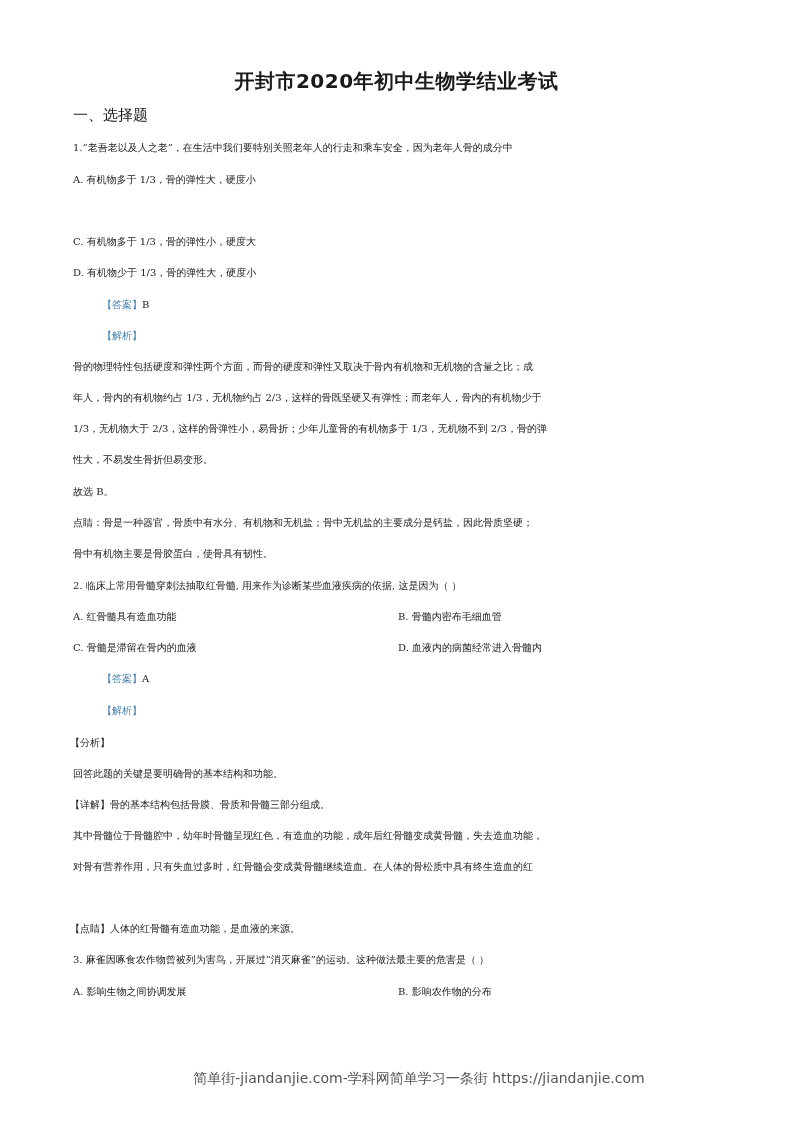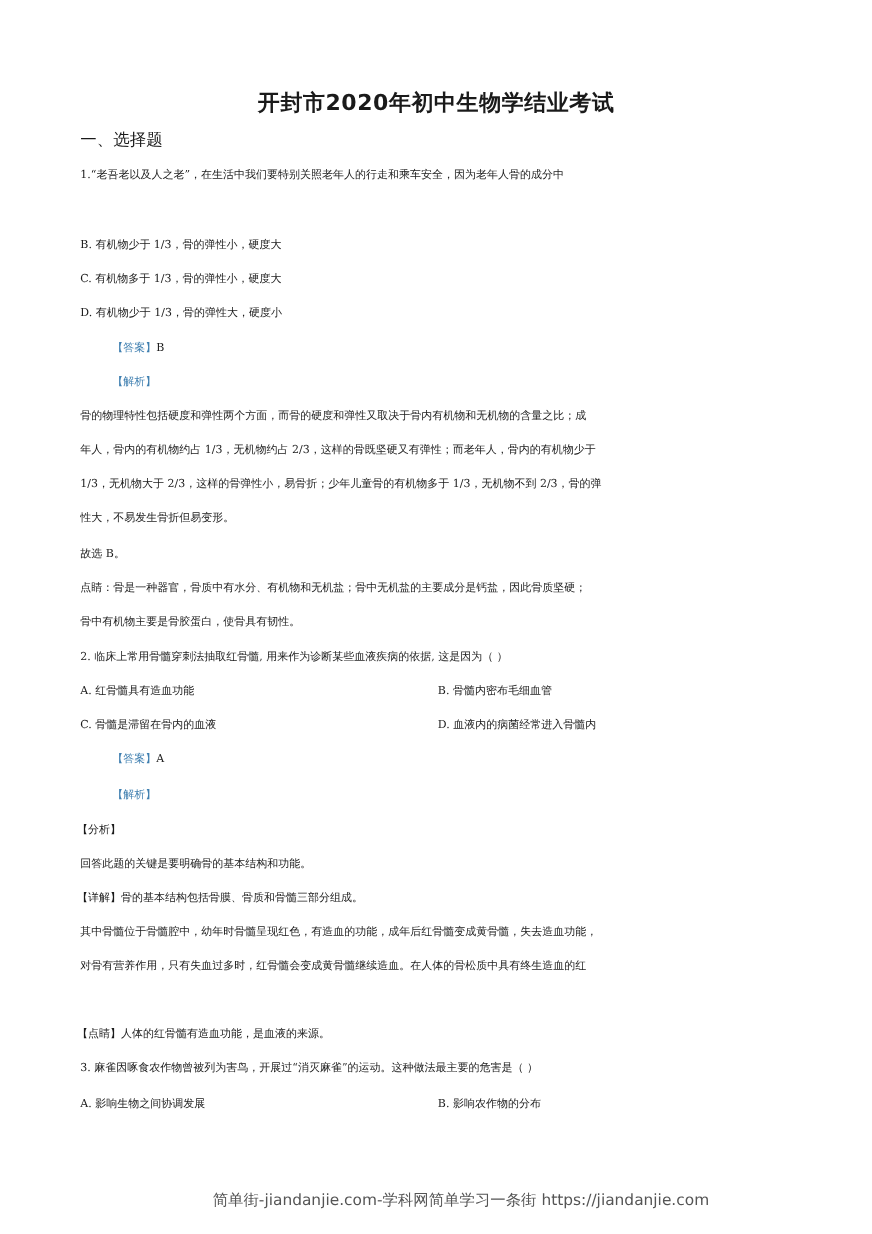--- a/index.html
+++ b/index.html
@@ -1,38 +1,38 @@
 <!DOCTYPE html>
 <html><head>
 <meta charset="utf-8">
 <style>
   html, body { margin: 0; padding: 0; background: #ffffff; }
   body { width: 793px; height: 1122px; position: relative; overflow: hidden;
          font-family: "DejaVu Serif", "Liberation Serif", serif; color: #1a1a1a; }
-  .page { position: absolute; left: 0; top: 12px; width: 793px; height: 826px; }
+  .page { position: absolute; left: 0; top: 0; width: 793px; height: 826px; }
   .title { position: absolute; left: 0; right: 0; top: 68px; text-align: center;
            font-family: "DejaVu Sans", "Liberation Sans", sans-serif; font-weight: bold;
            font-size: 20px; letter-spacing: 0.5px; }
   .section { position: absolute; left: 73px; top: 106px; font-family: "DejaVu Sans", "Liberation Sans", sans-serif;
              font-weight: normal; font-size: 15px; }
   .line { position: absolute; left: 73px; font-size: 10px; white-space: nowrap; line-height: 18px; }
   .col2 { left: 398px; text-align: center; }
   .blue { color: #3f7fb0; margin-left: 32px; }
   .footer { position: absolute; left: 0; right: 0; top: 1070px; text-align: center;
             font-family: "DejaVu Sans", "Liberation Sans", sans-serif; font-size: 14px; color: #555555; padding-left: 45px; }
 </style>
 </head>
 <body>
 
 <div class="page">
   <div class="title">开封市2020年初中生物学结业考试</div>
   <div class="section">一、选择题</div>
 
   <div class="line" style="top:139px">1.“老吾老以及人之老”，在生活中我们要特别关照老年人的行走和乘车安全，因为老年人骨的成分中</div>
-  <div class="line" style="top:202px">B.  有机物少于 1/3，骨的弹性小，硬度大</div>
+  <div class="line" style="top:171px">A.  有机物多于 1/3，骨的弹性大，硬度小</div>
   <div class="line" style="top:233px">C.  有机物多于 1/3，骨的弹性小，硬度大</div>
   <div class="line" style="top:264px">D.  有机物少于 1/3，骨的弹性大，硬度小</div>
   <div class="line" style="top:296px; left:70px">
     <span class="blue">【答案】</span><span>B</span>
   </div>
   <div class="line blue" style="top:327px; left:70px">【解析】</div>
   <div class="line" style="top:358px">骨的物理特性包括硬度和弹性两个方面，而骨的硬度和弹性又取决于骨内有机物和无机物的含量之比；成</div>
   <div class="line" style="top:389px">年人，骨内的有机物约占 1/3，无机物约占 2/3，这样的骨既坚硬又有弹性；而老年人，骨内的有机物少于</div>
   <div class="line" style="top:420px">1/3，无机物大于 2/3，这样的骨弹性小，易骨折；少年儿童骨的有机物多于 1/3，无机物不到 2/3，骨的弹</div>
   <div class="line" style="top:451px">性大，不易发生骨折但易变形。</div>

